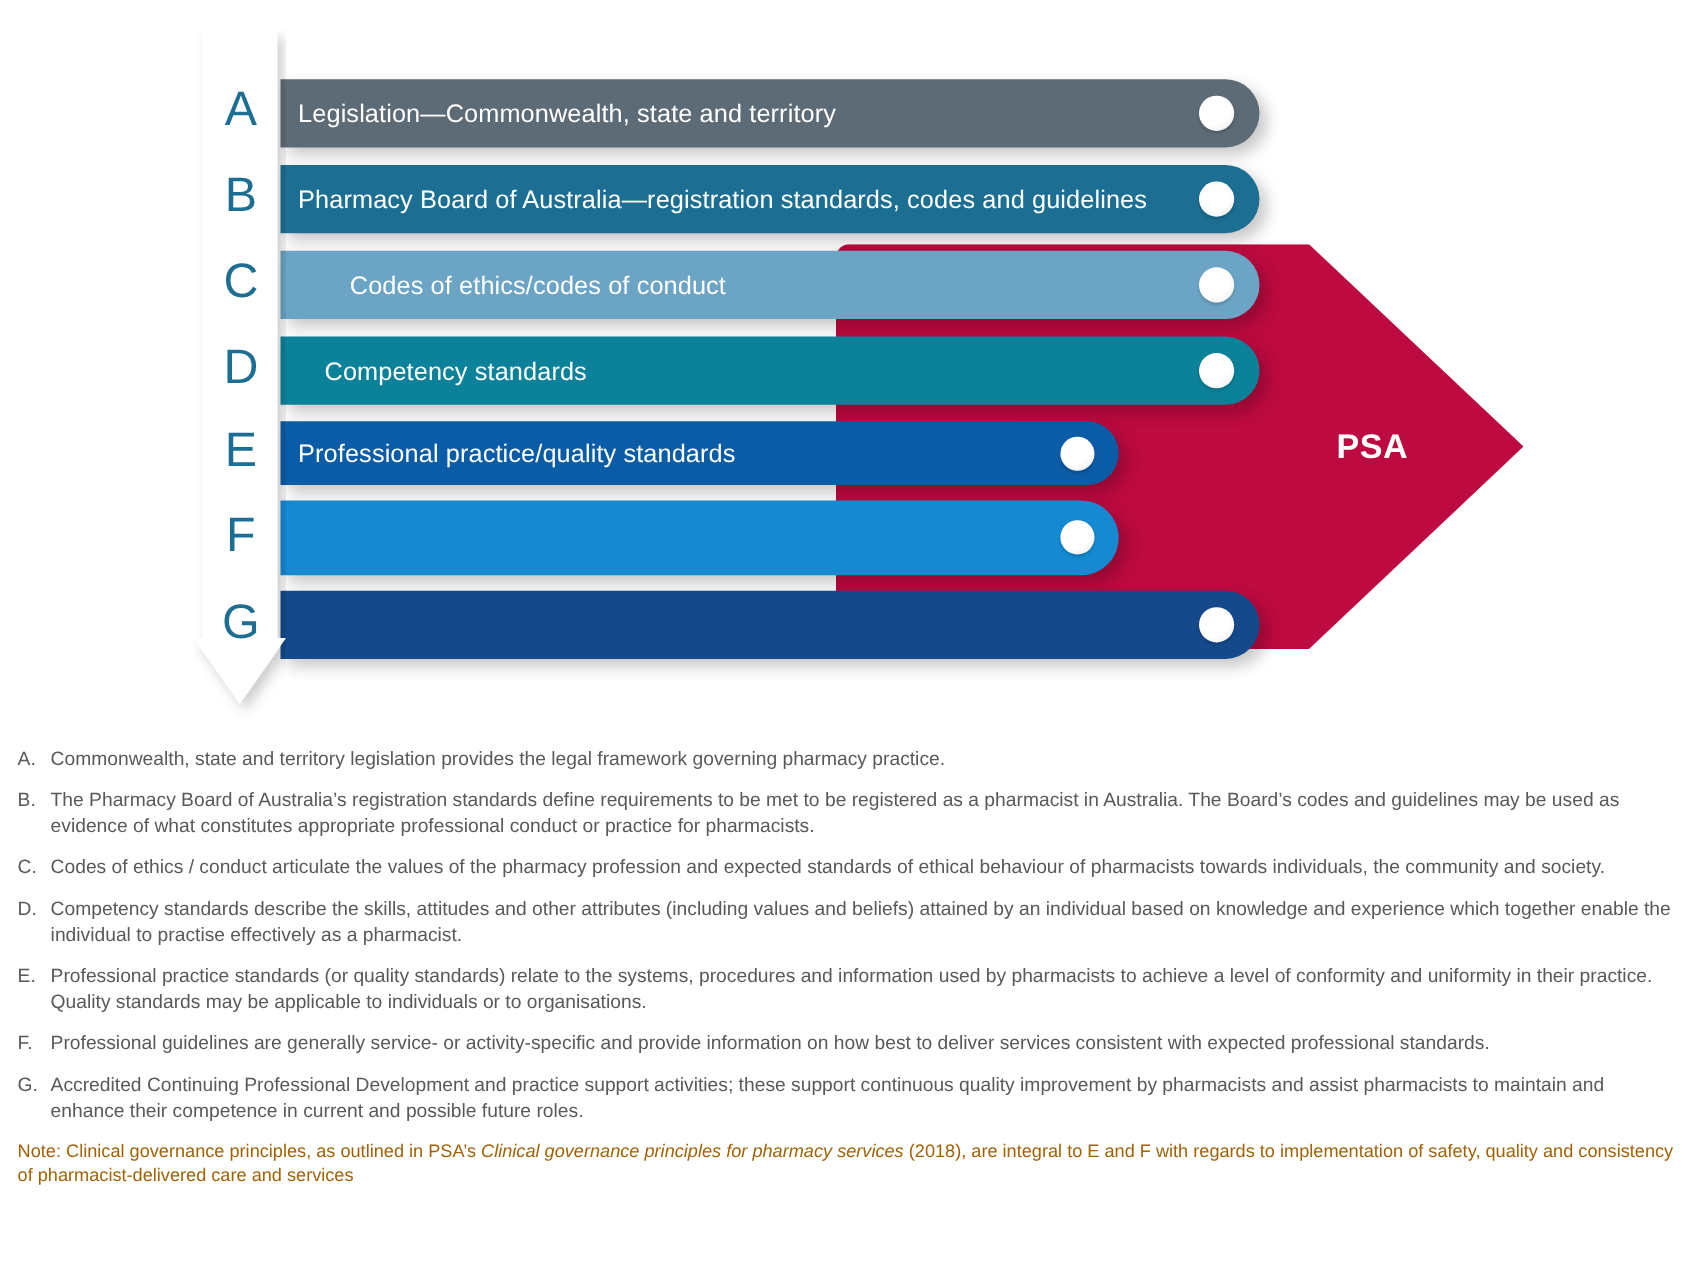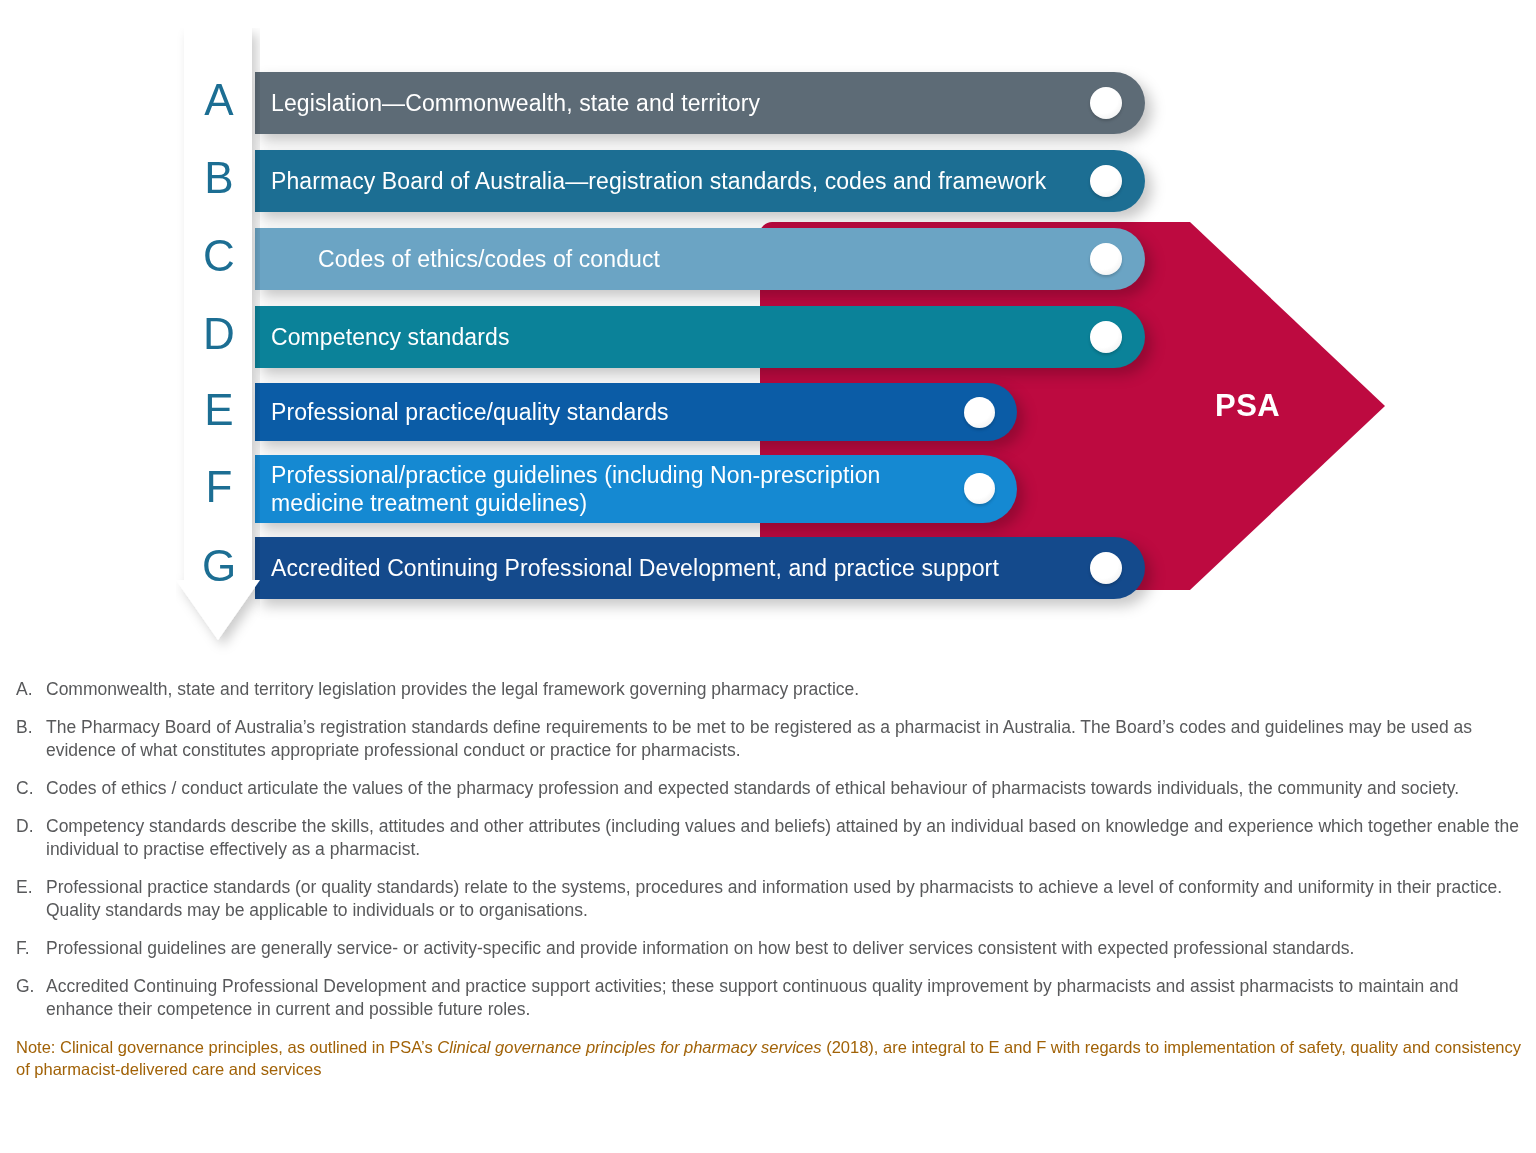--- a/index.html
+++ b/index.html
@@ -177,47 +177,44 @@
   </div>
 
   <div class="rows">
 
     <div class="row" style="top:72px; width:890px; height:62px; background:#5d6b76;">
       <span class="row-text">Legislation—Commonwealth, state and territory</span>
       <span class="row-dot" style="right:23px; top:15px; width:32px; height:32px;"></span>
     </div>
 
     <div class="row" style="top:150px; width:890px; height:62px; background:#1c6e93;">
-      <span class="row-text">Pharmacy Board of Australia—registration standards, codes and framework</span>
+      <span class="row-text">Pharmacy Board of Australia—registration standards, codes and guidelines</span>
       <span class="row-dot" style="right:23px; top:15px; width:32px; height:32px;"></span>
     </div>
 
     <div class="row" style="top:228px; width:890px; height:62px; background:#6ba4c4;padding-left:47px;">
       <span class="row-text">Codes of ethics/codes of conduct</span>
       <span class="row-dot" style="right:23px; top:15px; width:32px; height:32px;"></span>
     </div>
 
-    <div class="row" style="top:306px; width:890px; height:62px; background:#0b8299;">
+    <div class="row" style="top:306px; width:890px; height:62px; background:#0b8299;padding-left:24px;">
       <span class="row-text">Competency standards</span>
       <span class="row-dot" style="right:23px; top:15px; width:32px; height:32px;"></span>
     </div>
 
     <div class="row" style="top:383px; width:762px; height:58px; background:#0b5ca6;">
       <span class="row-text">Professional practice/quality standards</span>
       <span class="row-dot" style="right:22px; top:14px; width:31px; height:31px;"></span>
     </div>
 
     <div class="row" style="top:455px; width:762px; height:68px; background:#1589d2;">
-      <span class="row-text">Professional/practice guidelines (including Non-prescription
-medicine treatment guidelines)</span>
       <span class="row-dot" style="right:22px; top:18px; width:31px; height:31px;"></span>
     </div>
 
     <div class="row" style="top:537px; width:890px; height:62px; background:#144a8c;">
-      <span class="row-text">Accredited Continuing Professional Development, and practice support</span>
       <span class="row-dot" style="right:23px; top:15px; width:32px; height:32px;"></span>
     </div>
 
   </div>
 </div>
 
 <div id="notes">
   <div class="note-item">
     <span class="note-key">A.</span>
     <span class="note-body">Commonwealth, state and territory legislation provides the legal framework governing pharmacy practice.</span>

